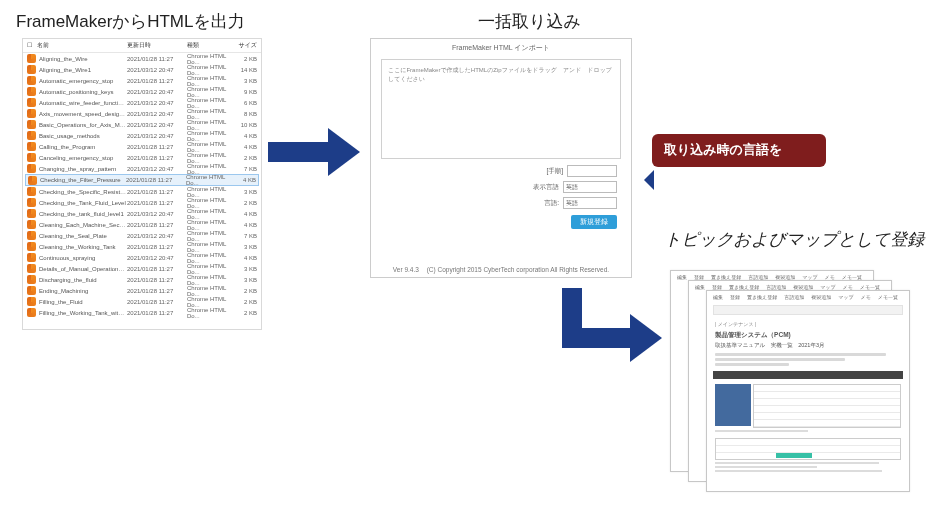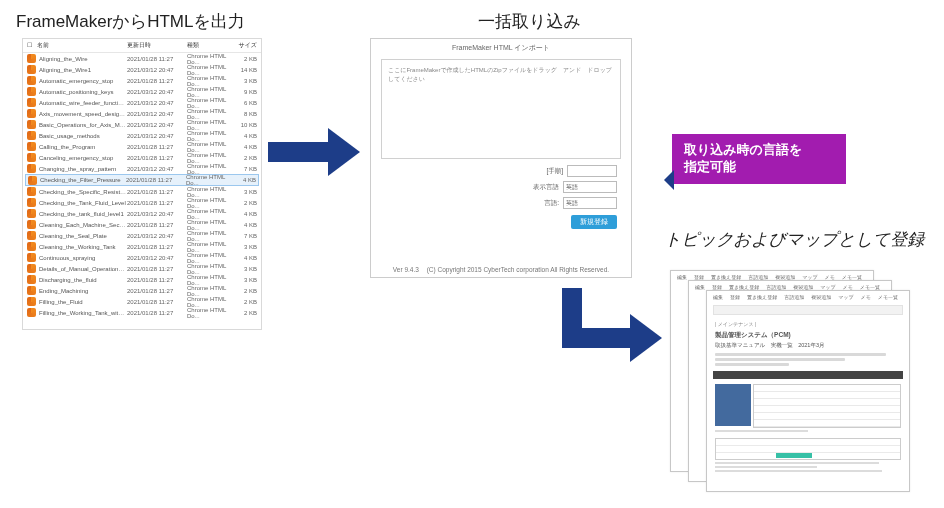--- a/index.html
+++ b/index.html
@@ -122,28 +122,28 @@
   width: 100%;
   text-align: center;
   font-size: 6.5px;
   color: #777;
 }
 .importer .footer .ver { margin-right: 6px; }
 
 
 .callout {
   position: absolute;
-  left: 672px;
+  left: 652px;
   top: 134px;
   width: 150px;
-  background: #a21caf;
+  background: #7f1d1d;
   color: #fff;
   font-size: 13px;
   font-weight: bold;
-  border-radius: 0;
+  border-radius: 6px;
   padding: 8px 12px;
   line-height: 1.3;
 }
 .callout::before {
   content: "";
   position: absolute;
   left: -18px;
   top: 36px;
   border: 10px solid transparent;
   border-right-color: #1d3d88;
@@ -492,21 +492,20 @@
   <div class="btn">新規登録</div>
 
   <div class="footer">
     <span class="ver">Ver 9.4.3</span>
     <span>(C) Copyright 2015 CyberTech corporation All Rights Reserved.</span>
   </div>
 </div>
 
 <div class="callout">
   <div>取り込み時の言語を</div>
-  <div>指定可能</div>
 </div>
 
 <div class="arrow elbow">
   <div class="v"></div>
     <div class="h"></div>
     <div class="head"></div>
 </div>
 
 <div class="docstack">
   <div class="page p3">

